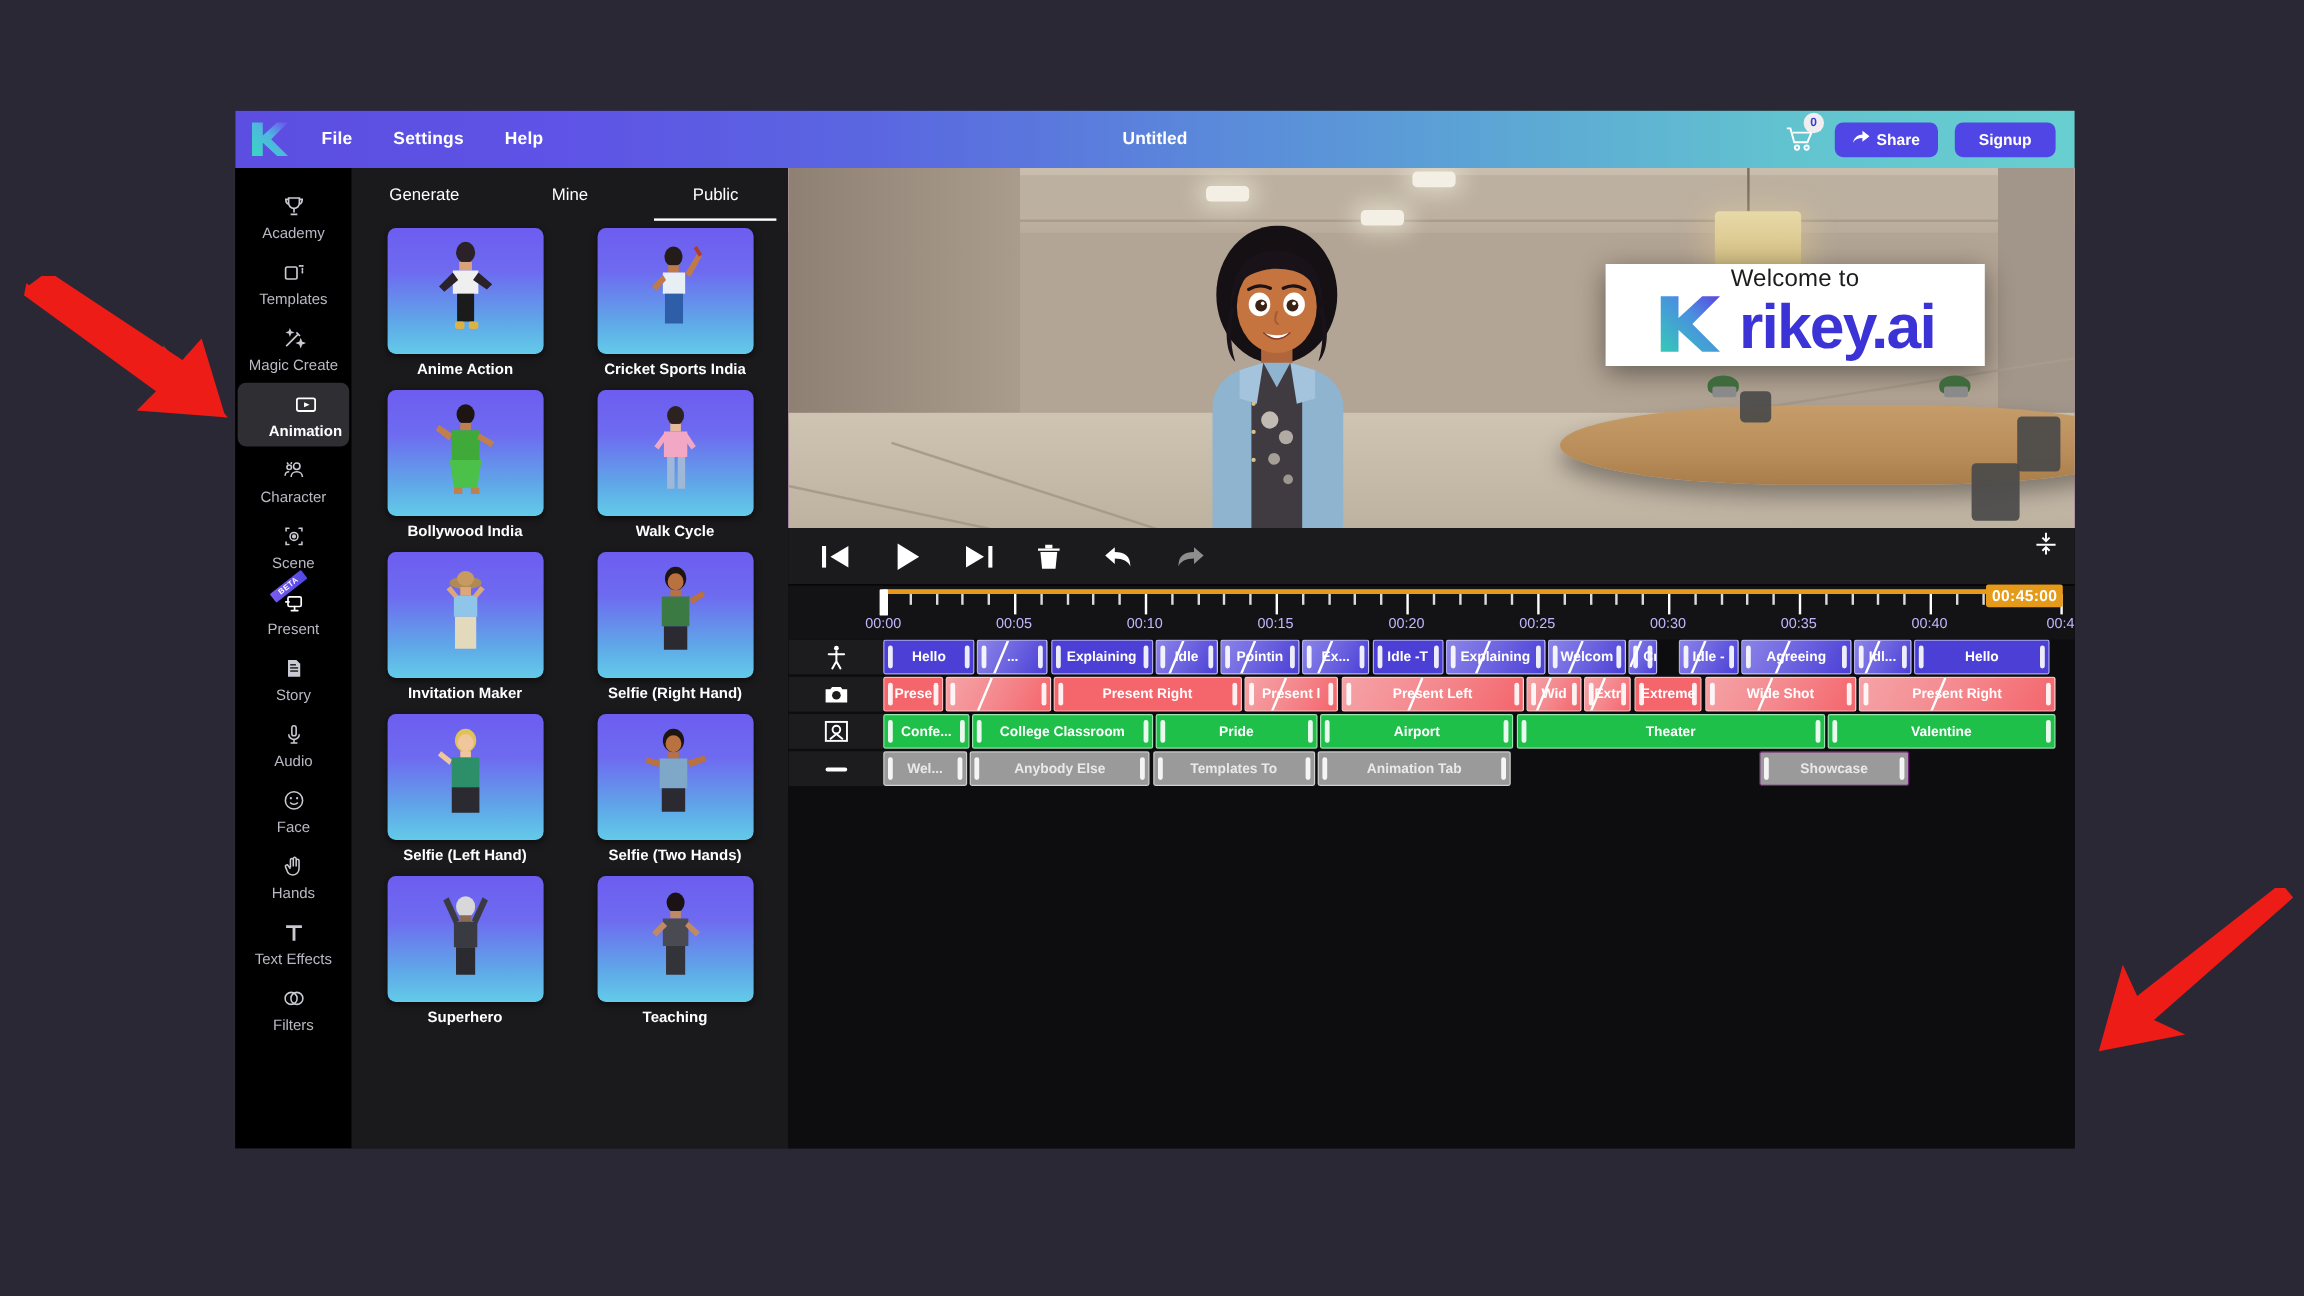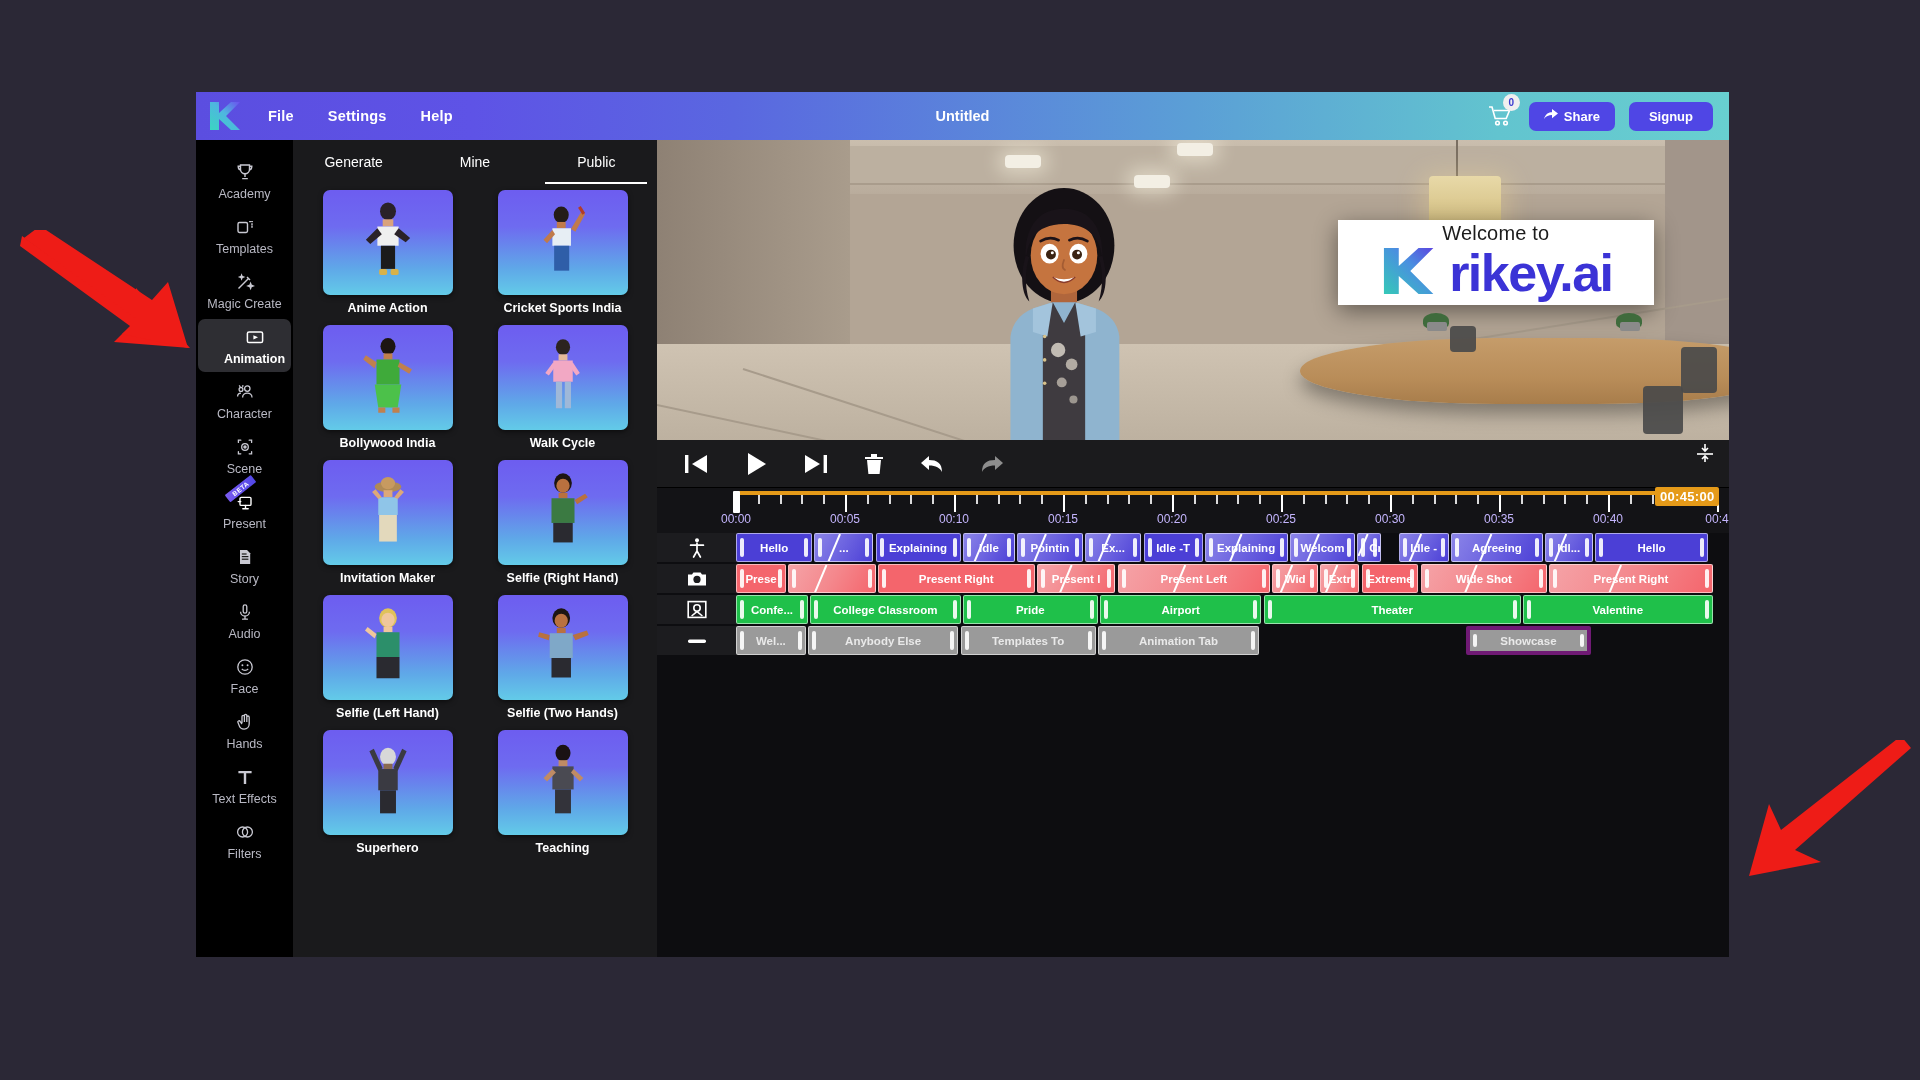--- a/index.html
+++ b/index.html
@@ -210,21 +210,21 @@
     position:absolute; top:4px; bottom:4px; width:4px; background:rgba(255,255,255,.9); border-radius:2px;
   }
   .clip .handle.l { left:3px; }
   .clip .handle.r { right:3px; }
   .clip.anim { background:#4b3fd6; }
   .clip.anim.fade { background: linear-gradient(120deg, #8b84e8 0%, #6d64e0 48%, #4b3fd6 100%); }
   .clip.cam { background:#f4656c; }
   .clip.cam.fade { background: linear-gradient(120deg, #f5a3a7 0%, #f4888d 50%, #f4656c 100%); }
   .clip.scene { background:#1fc04a; }
   .clip.grey { background:#9a9a9a; color:#e9e9e9; }
-  .clip.grey.sel { border:4px solid #701a75; }
+  .clip.grey.sel { border:1px solid #701a75; }
   .diag {
     position:absolute; top:0; bottom:0; left:0; right:0; pointer-events:none;
   }
 
   
   .arrow { position:absolute; pointer-events:none; }
 </style>
 </head>
 <body>
 

